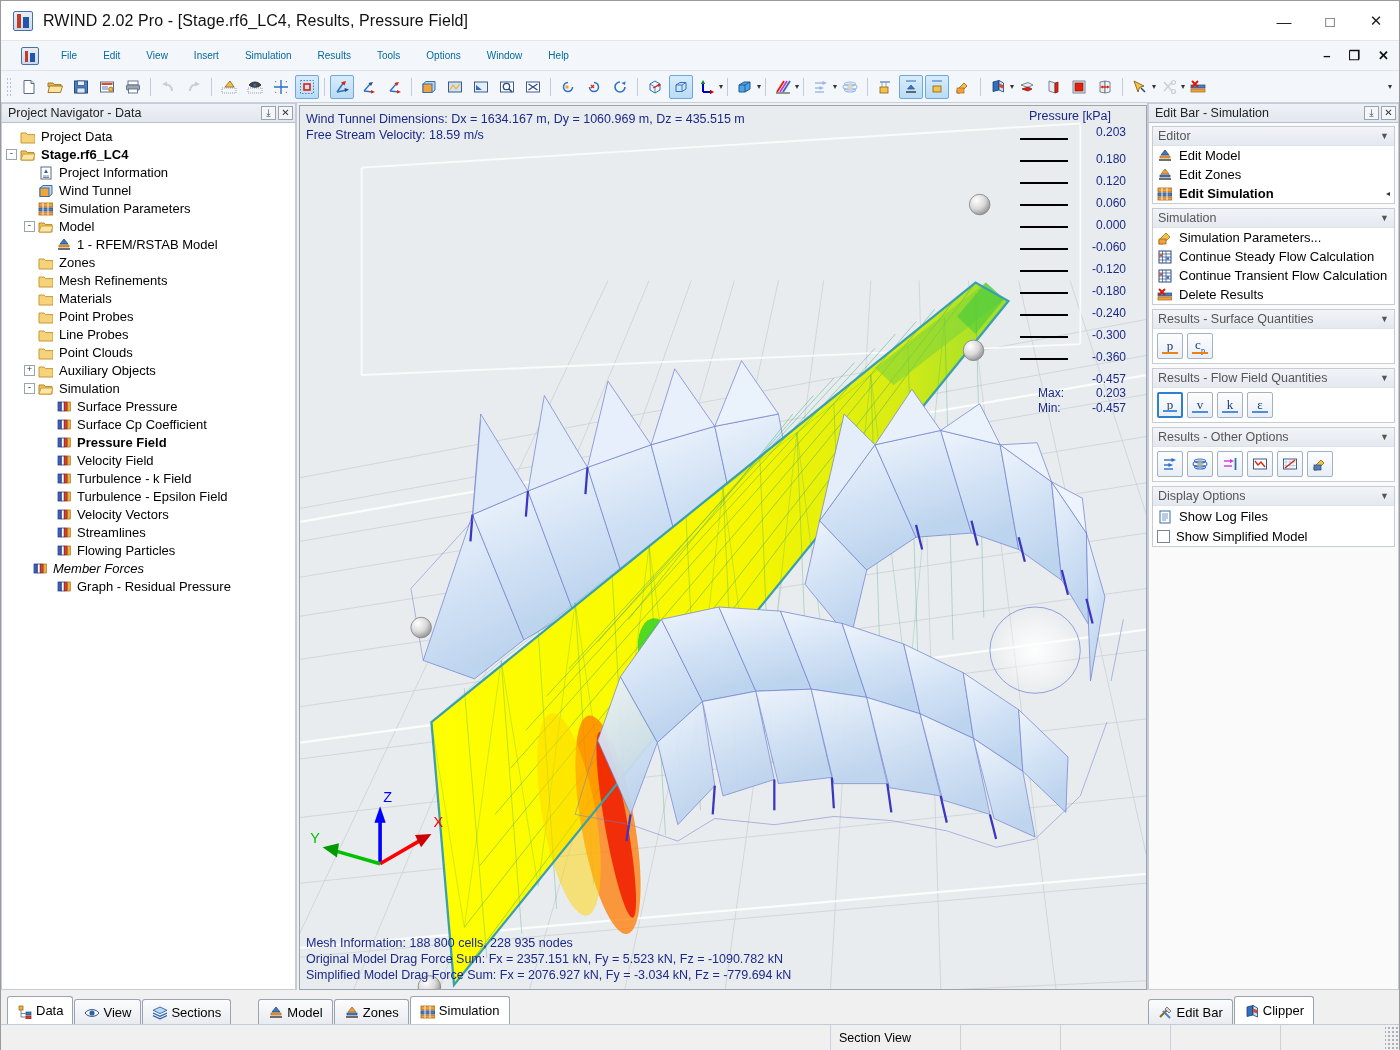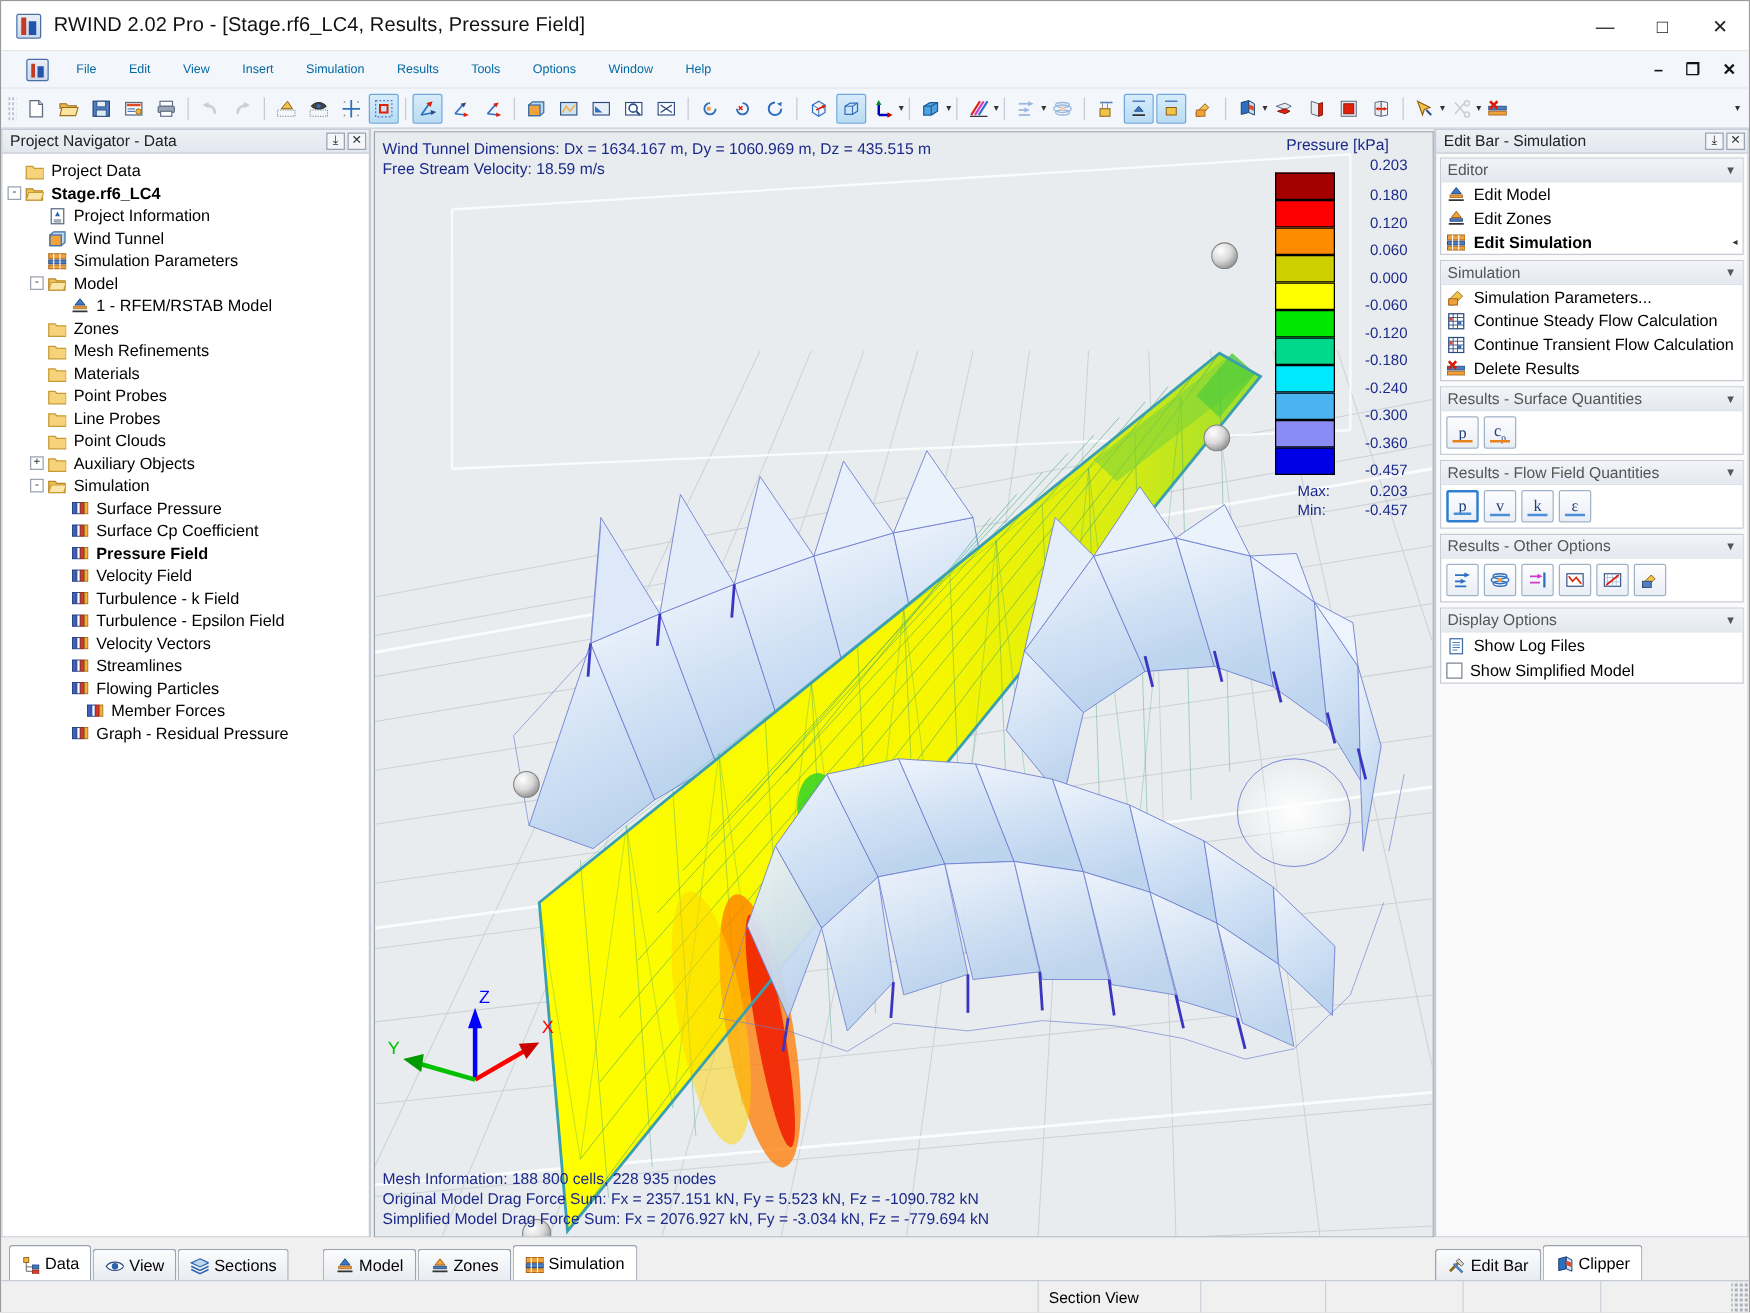--- a/index.html
+++ b/index.html
@@ -117,21 +117,21 @@
   #scene { position:absolute; inset:0; }
   .vp-text { position:absolute; color:#1b2a8a; font-size:12.5px; line-height:16px;
              font-family:"Liberation Sans",sans-serif; white-space:nowrap; }
   #vp-top { left:6px; top:5px; }
   #vp-bottom { left:6px; bottom:6px; }
 
   
   #legend { position:absolute; right:20px; top:3px; width:112px; font-size:12px;
             color:#1b2a8a; }
   #legend .ltitle { text-align:center; margin-bottom:2px; font-size:12.5px;}
-  .lrow { height:22px; display:flex; align-items:center; }
+  .lrow { height:22px; display:flex; align-items:flex-start;flex-direction:column; }
   .lswatch { width:48px; height:22px; border:1px solid #000; margin-left:6px; }
   .lval { margin-left:auto; line-height:11px; }
   #legend .lminmax { margin-top:6px; font-size:12px; }
   #legend .lminmax div { display:flex; justify-content:flex-end; gap:8px; height:15px;}
   #legend .lminmax .k { width:36px; text-align:left; }
   #legend .lminmax .v { width:44px; text-align:right; }
 
   
   .tabstrip { height:34px; background:#f0f0f0; display:flex; align-items:flex-end;
               position:relative; }
@@ -835,21 +835,21 @@
             <span class="tico">
               <svg width="15" height="15" viewBox="0 0 15 15">
                 <rect x="2" y="3" width="3" height="9" fill="#3f62c0" stroke="#1d357f" stroke-width="0.7"></rect>
                 <rect x="5.5" y="3" width="2.6" height="9" fill="#fff" stroke="#1d357f" stroke-width="0.7"></rect>
                 <rect x="8.6" y="3" width="2.6" height="9" fill="#e03c2c" stroke="#8c1d12" stroke-width="0.7"></rect>
                 <rect x="11.7" y="3" width="2.6" height="9" fill="#f2b43c" stroke="#9b7018" stroke-width="0.7"></rect>
               </svg>
             </span>
             <span class="tlabel">Flowing Particles</span>
           </div>
-          <div class="tnode" style="padding-left: 52px;">
+          <div class="tnode" style="padding-left: 16px; font-style: italic;">
             <span class="noexp"></span>
             <span class="tico">
               <svg width="15" height="15" viewBox="0 0 15 15">
                 <rect x="2" y="3" width="3" height="9" fill="#3f62c0" stroke="#1d357f" stroke-width="0.7"></rect>
                 <rect x="5.5" y="3" width="2.6" height="9" fill="#fff" stroke="#1d357f" stroke-width="0.7"></rect>
                 <rect x="8.6" y="3" width="2.6" height="9" fill="#e03c2c" stroke="#8c1d12" stroke-width="0.7"></rect>
                 <rect x="11.7" y="3" width="2.6" height="9" fill="#f2b43c" stroke="#9b7018" stroke-width="0.7"></rect>
               </svg>
             </span>
             <span class="tlabel">Member Forces</span>

